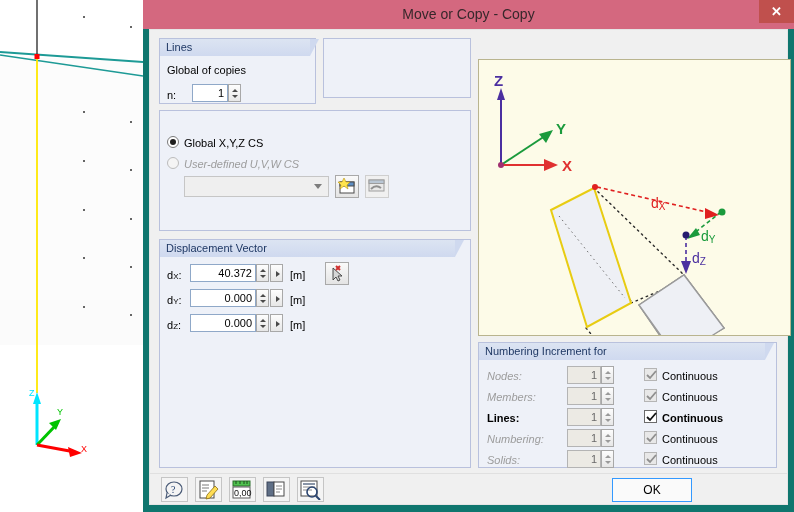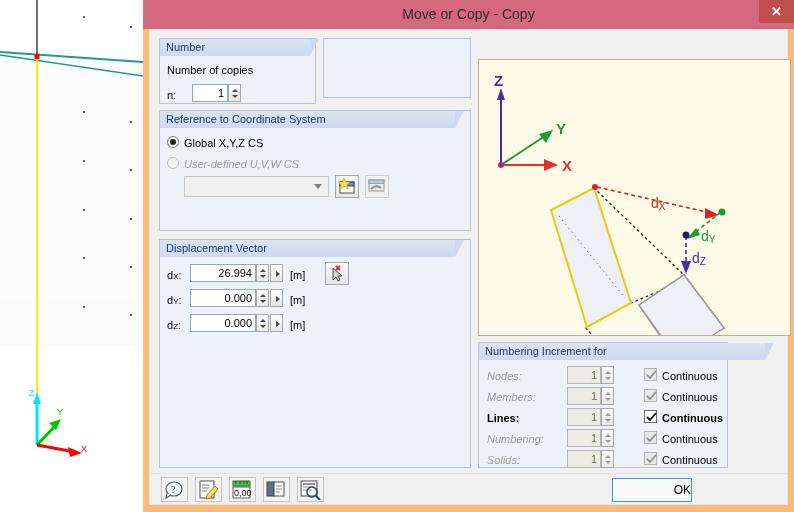--- a/index.html
+++ b/index.html
@@ -11,21 +11,21 @@
   }
   #root{position:relative;width:794px;height:512px;}
 
   
   #viewport{position:absolute;left:0;top:0;width:794px;height:512px;background:#ffffff;}
   #vp-svg{position:absolute;left:0;top:0;}
 
   
   #dialog{
     position:absolute;left:143px;top:0;width:651px;height:512px;
-    background:#fdba74;
+    background:#0f766e;
     box-sizing:border-box;
   }
   #titlebar{
     position:absolute;left:0;top:0;width:651px;height:29px;
     background:#d4687f;
   }
   #title-text{
     position:absolute;left:0;top:0;width:651px;height:29px;
     line-height:29px;text-align:center;
     font-size:14px;color:#37272b;
@@ -138,21 +138,21 @@
 
   
   #toolbar{position:absolute;left:0;top:447px;width:637px;height:27px;}
   .tbtn{
     position:absolute;top:0;width:27px;height:25px;box-sizing:border-box;
     border:1px solid #c5c5c5;background:#f4f4f4;cursor:pointer;
   }
 
   .dlgbtn{
     position:absolute;box-sizing:border-box;height:24px;width:80px;
-    font-size:12px;line-height:22px;text-align:right;
+    font-size:12px;line-height:22px;text-align:center;
     background:linear-gradient(to bottom,#fbfbfb,#eaeaea);
     border:1px solid #b3b3b3;cursor:pointer;color:#000;
   }
   .dlgbtn.default{border:1px solid #3399ff;background:#fafafa;}
   .sep{position:absolute;background:#e0e0e0;}
 </style>
 </head>
 <body>
 
 <div id="root">
@@ -204,36 +204,35 @@
   <div id="dialog">
 
     <div id="titlebar">
       <div id="title-text">Move or Copy - Copy</div>
       <div id="close-btn">✕</div>
     </div>
 
     <div id="dlg-body">
 
       <div class="group" style="left:9px;top:8px;width:157px;height:66px;">
-        <div class="group-title" style="width:150px;">Number</div>
+        <div class="group-title" style="width:150px;">Lines</div>
         <div class="group-body">
-          <div class="lbl" style="left:7px;top:7px;">Number of copies</div>
+          <div class="lbl" style="left:7px;top:7px;">Global of copies</div>
           <div class="lbl" style="left:7px;top:32px;">n:</div>
           <div class="tfield" style="left:32px;top:28px;width:36px;">1</div>
           <div class="spin" style="left:68px;top:28px;">
             <div class="ar up"></div>
               <div class="ar dn"></div>
           </div>
         </div>
       </div>
 
       <div style="position:absolute;left:173px;top:8px;width:148px;height:60px;background:#eef1f8;border:1px solid #b9c1dd;box-sizing:border-box;"></div>
 
       <div class="group" style="left:9px;top:80px;width:312px;height:121px;">
-        <div class="group-title" style="width:295px;">Reference to Coordinate System</div>
         <div class="group-body">
           <div class="radio checked" style="left:7px;top:8px;"></div>
           <div class="lbl" style="left:24px;top:8px;">Global X,Y,Z CS</div>
 
           <div class="radio dimmed" style="left:7px;top:29px;"></div>
           <div class="lbl dim" style="left:24px;top:29px;">User-defined U,V,W CS</div>
 
           <div class="combo" style="left:24px;top:48px;width:145px;">
             <span class="lbl" style="left:5px;top:4px;"></span>
             <span class="arrow"></span>
@@ -257,21 +256,21 @@
         </div>
       </div>
 
       <div class="group" style="left:9px;top:209px;width:312px;height:229px;">
         <div class="group-title" style="width:295px;">Displacement Vector</div>
         <div class="group-body" id="disp-body">
 
           <div class="lbl" style="left:7px;top:11px;">
             <span>d</span><span class="sub">X</span>:
           </div>
-          <div class="tfield" style="left:30px;top:7px;width:66px;">26.994</div>
+          <div class="tfield" style="left:30px;top:7px;width:66px;">40.372</div>
           <div class="spin" style="left:96px;top:7px;">
             <div class="ar up"></div>
               <div class="ar dn"></div>
             </div>
           <div class="morebtn" style="left:110px;top:7px;"></div>
           <div class="lbl" style="left:130px;top:11px;">[m]</div>
 
           <div class="lbl" style="left:7px;top:36px;">
             <span>d</span><span class="sub">Y</span>:
           </div>
@@ -365,21 +364,21 @@
             <line x1="207" y1="176" x2="207" y2="207" stroke="#4b2fa0" stroke-width="1.6" stroke-dasharray="4,3"></line>
             <polygon points="207,214 202,201 212,201" fill="#4b2fa0"></polygon>
             <circle cx="207" cy="175" r="3.5" fill="#251a6e"></circle>
             <text x="213" y="203" font-size="14" fill="#4b2fa0" font-family="Liberation Sans, sans-serif">
               <tspan>d</tspan><tspan font-size="10" dy="2">Z</tspan>
             </text>
           </g>
         </svg>
       </div>
 
-      <div class="group" style="left:328px;top:312px;width:250px;height:126px;">
+      <div class="group" style="left:328px;top:312px;width:299px;height:126px;">
         <div class="group-title" style="width:286px;">Numbering Increment for</div>
         <div class="group-body" id="numbering-rows">
             <div class="lbl dim" style="left: 8px; top: 9px;">Nodes:</div>
             <div class="tfield ro" style="left: 88px; top: 6px; width: 34px;">1</div>
             <div class="spin dimmed" style="left: 122px; top: 6px;">
               <div class="ar up"></div>
               <div class="ar dn"></div>
             </div>
             <div class="cbox dimmed" style="left: 165px; top: 8px;">
               <svg width="11" height="11">

